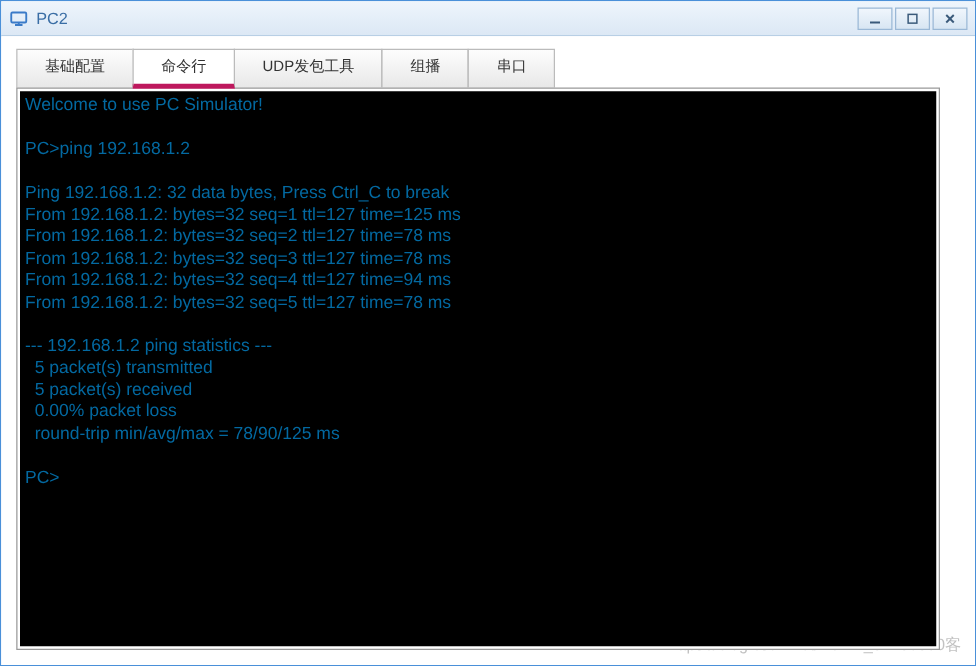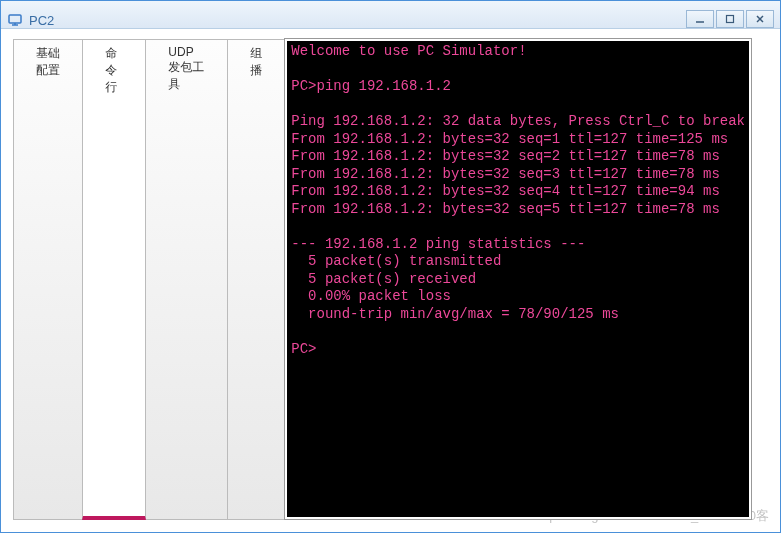--- a/index.html
+++ b/index.html
@@ -16,21 +16,21 @@
       border: 1px solid #4a90d9;
       background: #fff;
       display: flex;
       flex-direction: column;
     }
     .titlebar {
       height: 28px;
       background: linear-gradient(to bottom, #eef5fc, #dce8f5);
       border-bottom: 1px solid #b8cfe5;
       display: flex;
-      align-items: flex-end;
+      align-items: center;
       padding: 0 6px;
     }
     .titlebar-icon {
       width: 16px;
       height: 16px;
       margin-right: 6px;
       color: #3a7bc8;
     }
     .titlebar-title {
       color: #3a6ea5;
@@ -53,20 +53,21 @@
       font-size: 11px;
       color: #3a5a7a;
       cursor: pointer;
       margin-left: 2px;
     }
     .win-btn svg { width: 10px; height: 10px; }
     .content-area {
       flex: 1;
       padding: 10px 28px 12px 12px;
       display: flex;
+      flex-direction: column;
       background: #fff;
     }
     .tabs {
       display: flex;
       border-bottom: none;
     }
     .tab {
       padding: 5px 22px;
       border: 1px solid #bbb;
       background: linear-gradient(to bottom, #fdfdfd, #e8e8e8);
@@ -87,22 +88,22 @@
       background: #fff;
       padding: 2px;
       margin-top: -1px;
       z-index: 1;
       position: relative;
     }
     .terminal {
       width: 100%;
       height: 100%;
       background: #000;
-      color: #ec4899;
-      font-family: Liberation Mono, monospace;
+      color: #0369a1;
+      font-family: Liberation Sans, sans-serif;
       font-size: 14px;
       line-height: 1.25;
       padding: 2px 4px;
       white-space: pre;
       overflow: hidden;
     }
     .watermark {
       position: absolute;
       bottom: 8px;
       right: 12px;
@@ -144,20 +145,21 @@
       </div>
     </div>
   </div>
 
   <div class="content-area">
     <div class="tabs">
       <div class="tab"><span>基础配置</span></div>
       <div class="tab active"><span>命令行</span></div>
       <div class="tab"><span>UDP发包工具</span></div>
       <div class="tab"><span>组播</span></div>
+      <div class="tab"><span>串口</span></div>
     </div>
 
     <div class="terminal-wrap">
       <div class="terminal" id="terminal">Welcome to use PC Simulator!
 
 PC&gt;ping 192.168.1.2
 
 Ping 192.168.1.2: 32 data bytes, Press Ctrl_C to break
 From 192.168.1.2: bytes=32 seq=1 ttl=127 time=125 ms
 From 192.168.1.2: bytes=32 seq=2 ttl=127 time=78 ms

